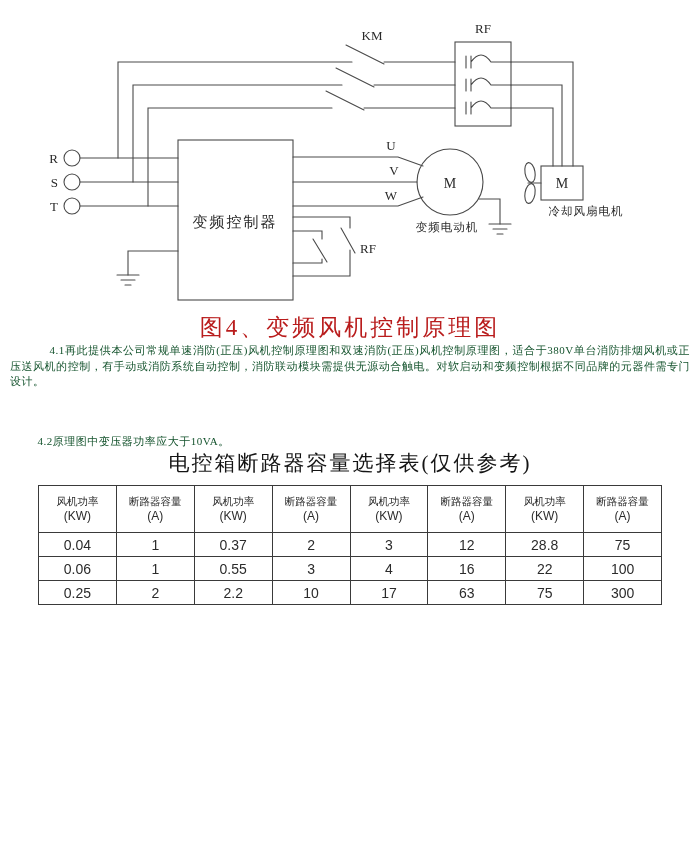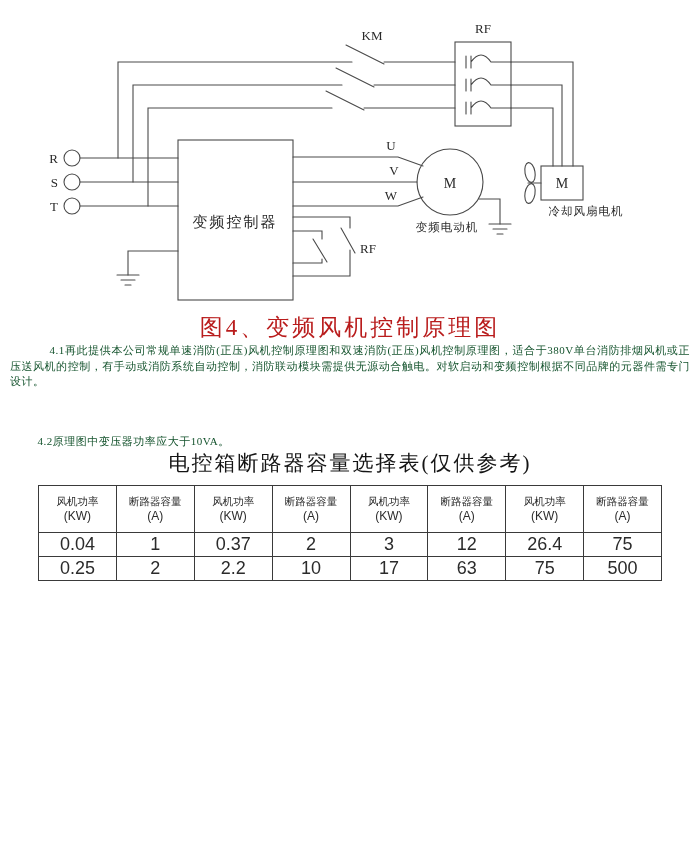--- a/index.html
+++ b/index.html
@@ -55,21 +55,21 @@
     width:624px;margin:8px 0 0 38px;
     font-family:"Liberation Sans", sans-serif;
   }
   table.sel th, table.sel td{
     border:1px solid #3a3a3a;text-align:center;vertical-align:middle;
     padding:0;color:#2b2b2b;
   }
   table.sel th{
     height:46px;font-size:10.5px;font-weight:normal;line-height:1.35;
   }
-  table.sel td{height:23px;font-size:18px;}
+  table.sel td{height:23px;font-size:14px;}
   .unit{display:block;font-size:12px;}
 </style>
 </head>
 <body>
 
 <div class="page">
 
   <svg class="diagram" width="700" height="312" viewBox="0 0 700 312">
 
     <g>
@@ -178,28 +178,38 @@
       </tr>
     </thead>
     <tbody>
       <tr>
         <td>0.04</td>
         <td>1</td>
         <td>0.37</td>
         <td>2</td>
         <td>3</td>
         <td>12</td>
-        <td>26.4</td>
+        <td>28.8</td>
         <td>75</td>
+      </tr>
+      <tr>
+        <td>0.06</td>
+        <td>1</td>
+        <td>0.55</td>
+        <td>3</td>
+        <td>4</td>
+        <td>16</td>
+        <td>22</td>
+        <td>100</td>
       </tr>
       <tr>
         <td>0.25</td>
         <td>2</td>
         <td>2.2</td>
         <td>10</td>
         <td>17</td>
         <td>63</td>
         <td>75</td>
-        <td>500</td>
+        <td>300</td>
       </tr>
     </tbody>
   </table>
 </div>
 
 </body></html>

